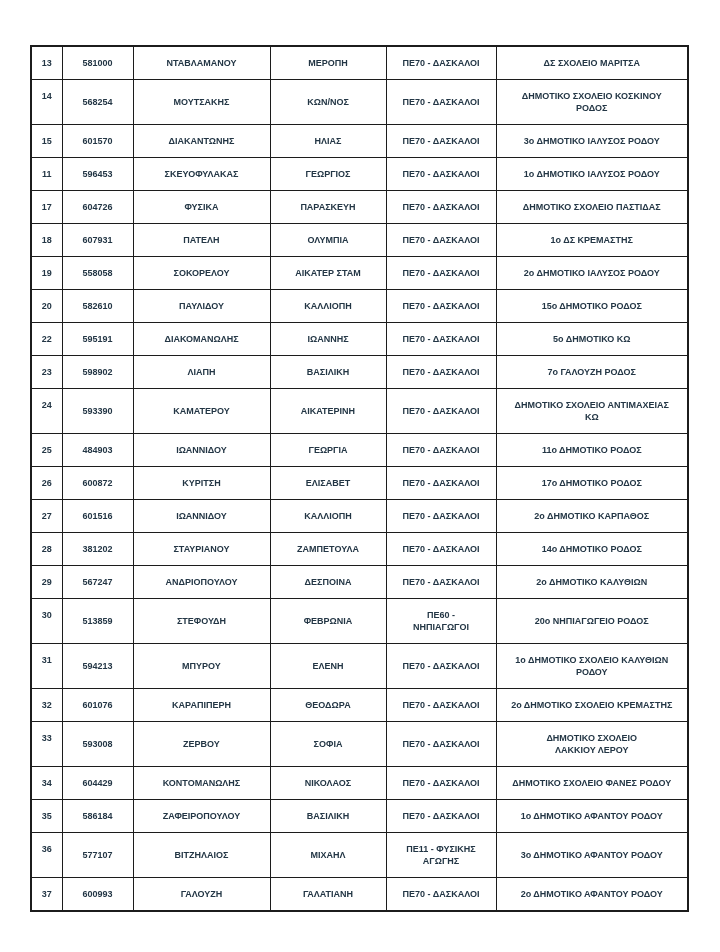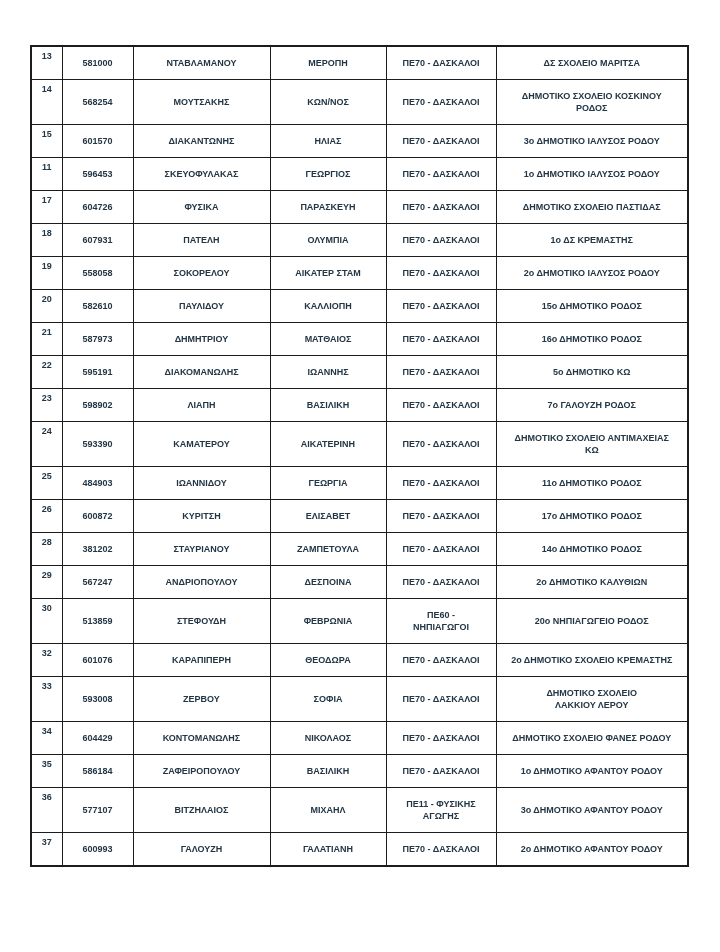--- a/index.html
+++ b/index.html
@@ -35,21 +35,21 @@
     line-height: 12px;
     color: #233645;
     text-align: center;
     vertical-align: middle;
     padding: 10px 3px;
     overflow: hidden;
     word-wrap: break-word;
   }
   table.roster td.cell-num {
     vertical-align: top;
-    padding-top: 3px;
+    padding-top: 10px;
   }
   table.roster td.cell-wrap {
     white-space: pre-line;
   }
 </style>
 </head>
 <body>
 
 <div class="page">
   <table class="roster">
@@ -121,28 +121,20 @@
         </tr>
         <tr>
           <td class="cell-num">20</td>
           <td>582610</td>
           <td>ΠΑΥΛΙΔΟΥ</td>
           <td>ΚΑΛΛΙΟΠΗ</td>
           <td class="cell-wrap">ΠΕ70 - ΔΑΣΚΑΛΟΙ</td>
           <td class="cell-wrap">15ο ΔΗΜΟΤΙΚΟ ΡΟΔΟΣ</td>
         </tr>
         <tr>
-          <td class="cell-num">21</td>
-          <td>587973</td>
-          <td>ΔΗΜΗΤΡΙΟΥ</td>
-          <td>ΜΑΤΘΑΙΟΣ</td>
-          <td class="cell-wrap">ΠΕ70 - ΔΑΣΚΑΛΟΙ</td>
-          <td class="cell-wrap">16ο ΔΗΜΟΤΙΚΟ ΡΟΔΟΣ</td>
-        </tr>
-        <tr>
           <td class="cell-num">22</td>
           <td>595191</td>
           <td>ΔΙΑΚΟΜΑΝΩΛΗΣ</td>
           <td>ΙΩΑΝΝΗΣ</td>
           <td class="cell-wrap">ΠΕ70 - ΔΑΣΚΑΛΟΙ</td>
           <td class="cell-wrap">5ο ΔΗΜΟΤΙΚΟ ΚΩ</td>
         </tr>
         <tr>
           <td class="cell-num">23</td>
           <td>598902</td>
@@ -168,20 +160,28 @@
           <td class="cell-wrap">ΠΕ70 - ΔΑΣΚΑΛΟΙ</td>
           <td class="cell-wrap">11ο ΔΗΜΟΤΙΚΟ ΡΟΔΟΣ</td>
         </tr>
         <tr>
           <td class="cell-num">26</td>
           <td>600872</td>
           <td>ΚΥΡΙΤΣΗ</td>
           <td>ΕΛΙΣΑΒΕΤ</td>
           <td class="cell-wrap">ΠΕ70 - ΔΑΣΚΑΛΟΙ</td>
           <td class="cell-wrap">17ο ΔΗΜΟΤΙΚΟ ΡΟΔΟΣ</td>
+        </tr>
+        <tr>
+          <td class="cell-num">27</td>
+          <td>601516</td>
+          <td>ΙΩΑΝΝΙΔΟΥ</td>
+          <td>ΚΑΛΛΙΟΠΗ</td>
+          <td class="cell-wrap">ΠΕ70 - ΔΑΣΚΑΛΟΙ</td>
+          <td class="cell-wrap">2ο ΔΗΜΟΤΙΚΟ ΚΑΡΠΑΘΟΣ</td>
         </tr>
         <tr>
           <td class="cell-num">28</td>
           <td>381202</td>
           <td>ΣΤΑΥΡΙΑΝΟΥ</td>
           <td>ΖΑΜΠΕΤΟΥΛΑ</td>
           <td class="cell-wrap">ΠΕ70 - ΔΑΣΚΑΛΟΙ</td>
           <td class="cell-wrap">14ο ΔΗΜΟΤΙΚΟ ΡΟΔΟΣ</td>
         </tr>
         <tr>
@@ -195,20 +195,29 @@
         <tr>
           <td class="cell-num">30</td>
           <td>513859</td>
           <td>ΣΤΕΦΟΥΔΗ</td>
           <td>ΦΕΒΡΩΝΙΑ</td>
           <td class="cell-wrap">ΠΕ60 -
 ΝΗΠΙΑΓΩΓΟΙ</td>
           <td class="cell-wrap">20ο ΝΗΠΙΑΓΩΓΕΙΟ ΡΟΔΟΣ</td>
         </tr>
         <tr>
+          <td class="cell-num">31</td>
+          <td>594213</td>
+          <td>ΜΠΥΡΟΥ</td>
+          <td>ΕΛΕΝΗ</td>
+          <td class="cell-wrap">ΠΕ70 - ΔΑΣΚΑΛΟΙ</td>
+          <td class="cell-wrap">1ο ΔΗΜΟΤΙΚΟ ΣΧΟΛΕΙΟ ΚΑΛΥΘΙΩΝ
+ΡΟΔΟΥ</td>
+        </tr>
+        <tr>
           <td class="cell-num">32</td>
           <td>601076</td>
           <td>ΚΑΡΑΠΙΠΕΡΗ</td>
           <td>ΘΕΟΔΩΡΑ</td>
           <td class="cell-wrap">ΠΕ70 - ΔΑΣΚΑΛΟΙ</td>
           <td class="cell-wrap">2ο ΔΗΜΟΤΙΚΟ ΣΧΟΛΕΙΟ ΚΡΕΜΑΣΤΗΣ</td>
         </tr>
         <tr>
           <td class="cell-num">33</td>
           <td>593008</td>

